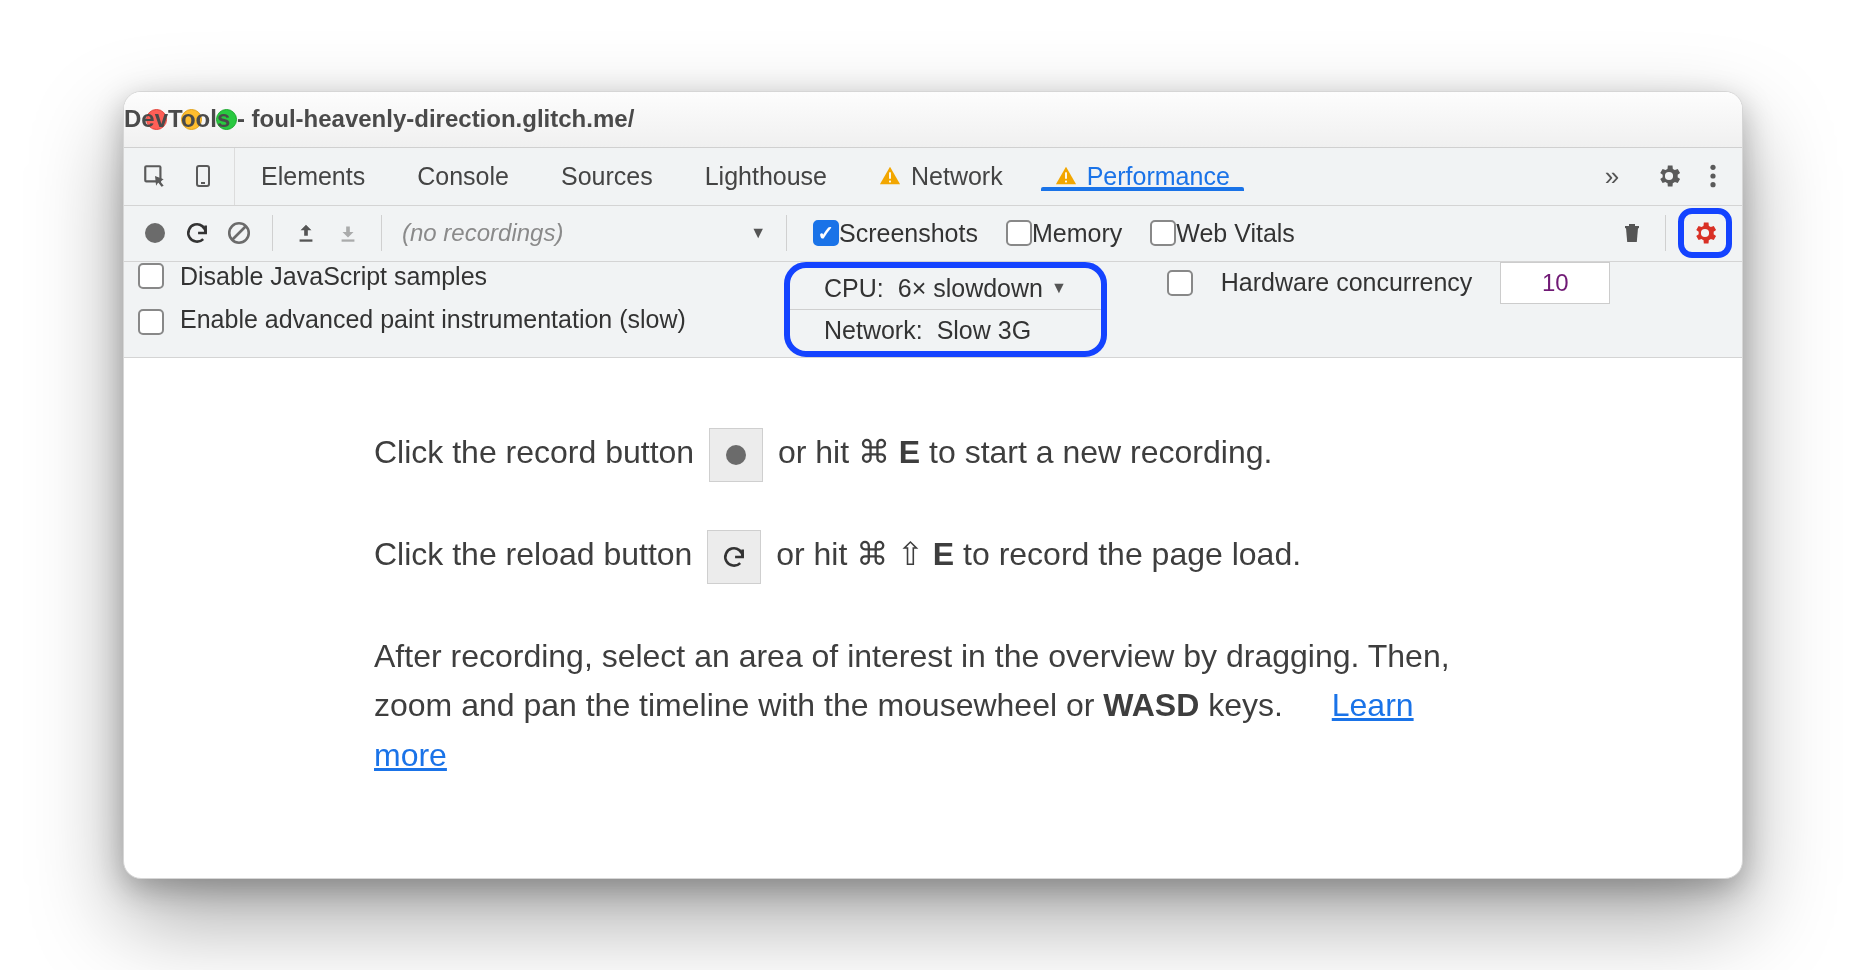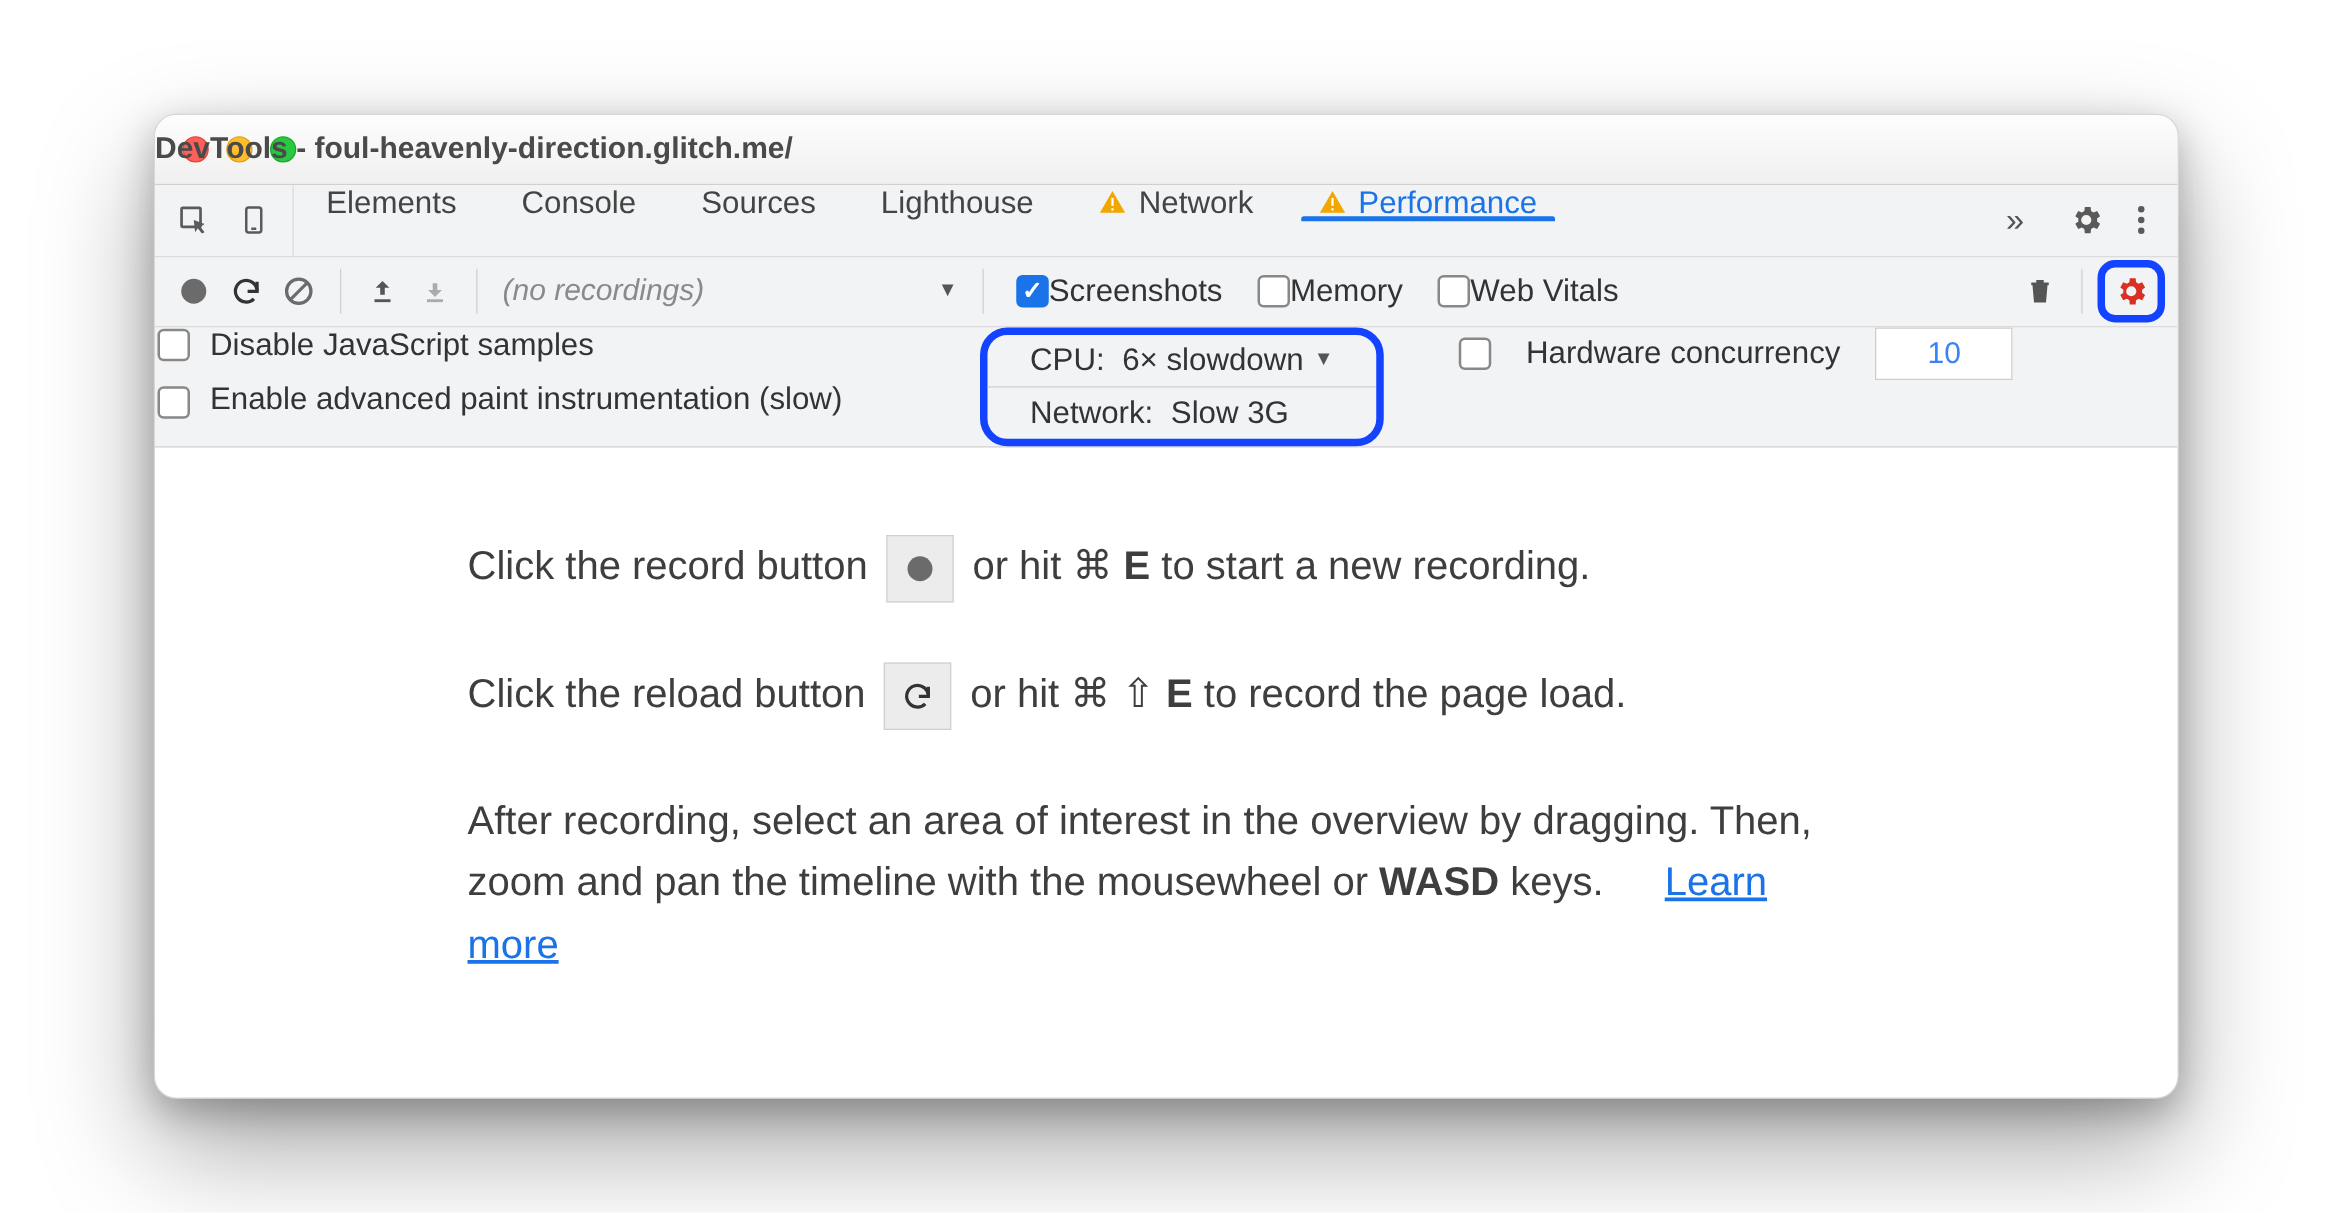--- a/index.html
+++ b/index.html
@@ -43,21 +43,21 @@
   }
   
   .tabstrip {
     height: 58px;
     border-bottom: 1px solid #d4d4d4;
     background:#f1f3f4;
     display:flex; align-items:stretch;
   }
   .tabstrip .leftgroup{display:flex;align-items:center;padding:0 10px;gap:6px;border-right:1px solid #dcdcdc;}
   .iconbtn{width:42px;height:42px;display:flex;align-items:center;justify-content:center;color:#5a5a5a;border-radius:4px;}
-  .tabs{display:flex;align-items:flex-start;flex:1;overflow:hidden;}
+  .tabs{display:flex;align-items:center;flex:1;overflow:hidden;}
   .tab{
     display:flex;align-items:center;gap:10px;
     padding:0 26px;font-size:25px;color:#444;
     position:relative;cursor:pointer;
   }
   .tab.active{color:#1a73e8;font-weight:500;}
   .tab.active::after{
     content:"";position:absolute;left:12px;right:12px;bottom:0;height:4px;background:#1a73e8;border-radius:2px 2px 0 0;
   }
   .warn{width:22px;height:22px;}
@@ -81,34 +81,34 @@
   .box.checked::after{content:"✓";font-size:20px;line-height:1;font-weight:700;}
   .spacer{flex:1;}
   .gear-red{color:#d93025;}
   .hl-blue{border:6px solid #1443ff;border-radius:14px;padding:2px 4px;display:flex;align-items:center;justify-content:center;}
   
   .settings{
     background:#f1f3f4;border-bottom:1px solid #d4d4d4;
     font-size:25px;color:#333;
   }
   .settings-row{display:flex;align-items:center;min-height:58px;}
-  .left-col{width:640px;display:flex;align-items:center;gap:16px;padding-left:2px;}
+  .left-col{width:640px;display:flex;align-items:center;gap:16px;padding-left:14px;}
   .throttle-box{
     border:6px solid #1443ff;border-radius:22px;
     margin-left:20px;
     overflow:hidden;
   }
   .throttle-table{display:flex;flex-direction:column;}
   .throttle-row{display:flex;align-items:center;gap:14px;padding:6px 34px;border-bottom:1px solid #cfcfcf;}
   .throttle-row:last-child{border-bottom:none;}
   .throttle-label{color:#333;}
   .throttle-val{color:#333;display:flex;align-items:center;gap:8px;}
   .tri{font-size:16px;color:#555;}
   .right-col{display:flex;align-items:center;gap:28px;margin-left:60px;}
-  .numfield{width:110px;height:42px;border:1px solid #ccc;background:#fff;font-size:24px;color:#3b82f6;text-align:center;}
+  .numfield{width:110px;height:42px;border:1px solid #ccc;background:#fff;font-size:24px;color:#701a75;text-align:center;}
   
   .main{padding:70px 250px 50px 250px;font-size:32px;color:#3e3e3e;line-height:1.55;}
   .main p{margin:0 0 48px 0;}
   .kbtn{
     display:inline-flex;width:54px;height:54px;vertical-align:middle;
     align-items:center;justify-content:center;
     background:#ececec;border:1px solid #cfcfcf;color:#555;
     margin:0 6px;
   }
   .kbd{font-weight:700;}

